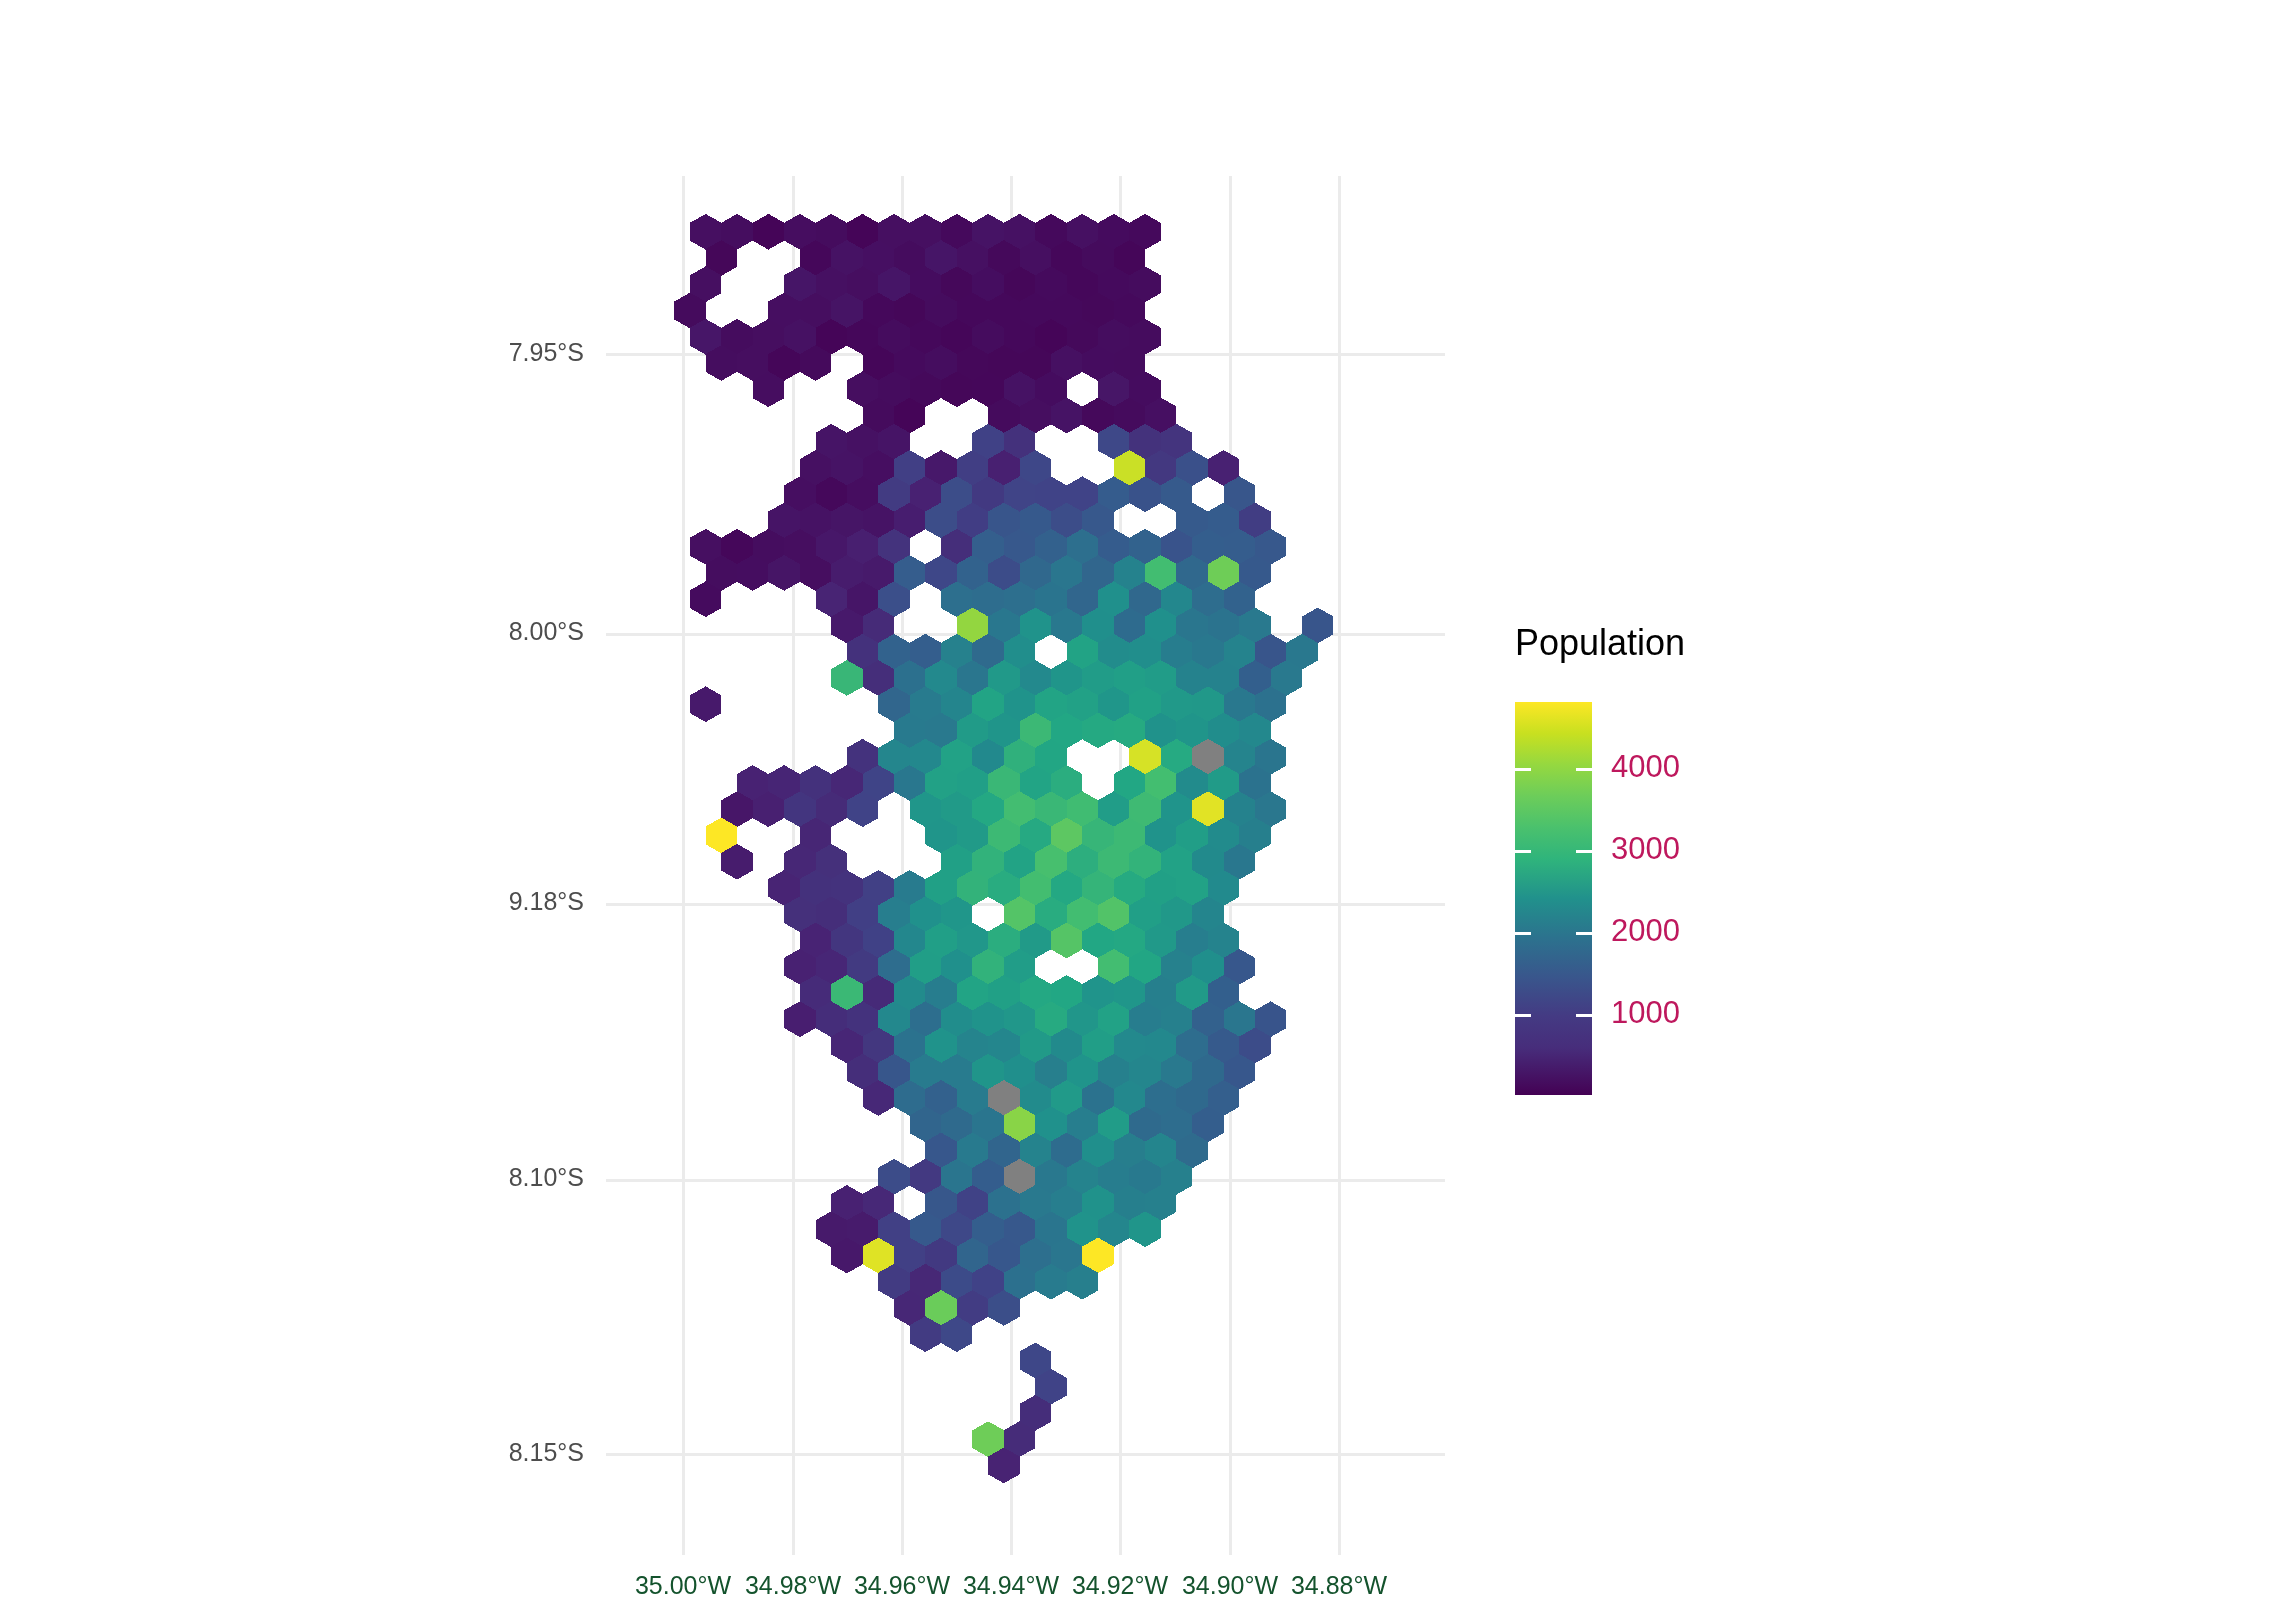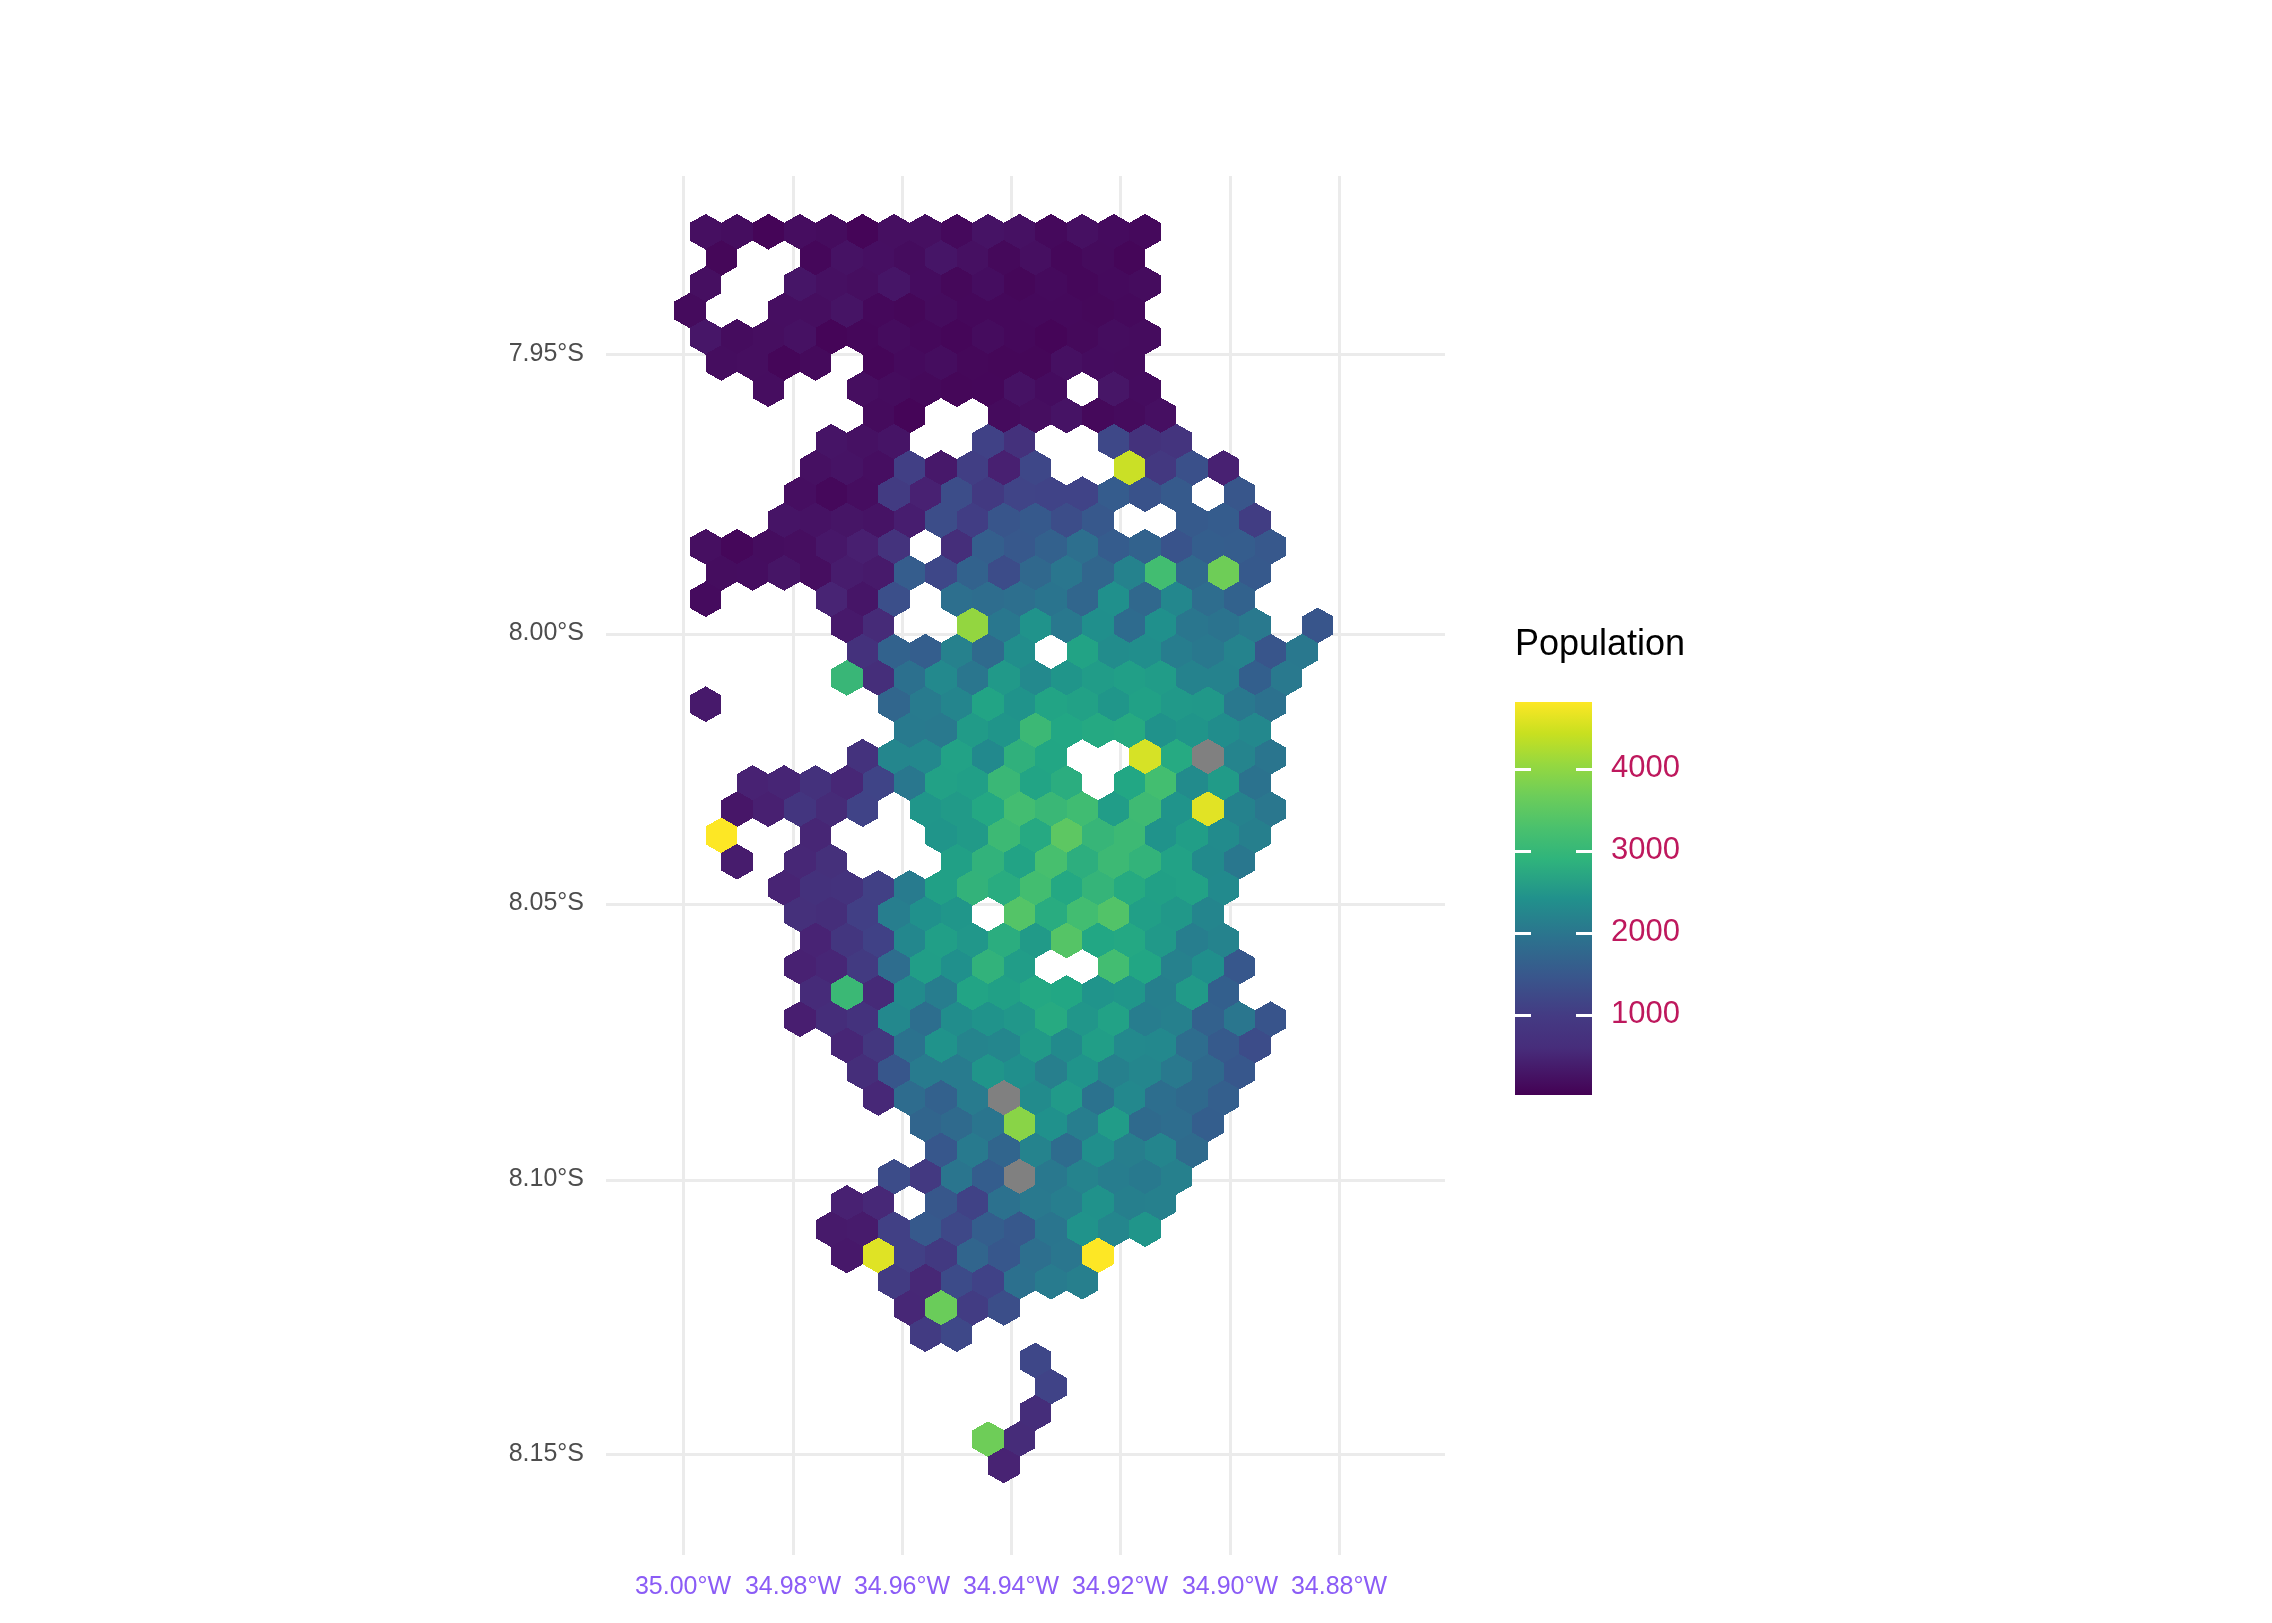--- a/index.html
+++ b/index.html
@@ -28,21 +28,21 @@
   #hexlayer{position:absolute;left:0;top:0;width:839px;height:1379px;}
 
   
   .ytick{
     position:absolute;right:0;width:173px;text-align:right;
     font-size:25px;color:#4d4d4d;white-space:nowrap;
   }
   #ylabels{position:absolute;left:411px;top:0;width:173px;height:1210px;}
   .xtick{
     position:absolute;top:0;width:162px;text-align:center;
-    font-size:25px;color:#8b5cf6;white-space:nowrap;
+    font-size:25px;color:#14532d;white-space:nowrap;
   }
   #xlabels{position:absolute;left:0;top:1571px;width:2273px;height:43px;}
 
   
   #legend{position:absolute;left:1515px;top:622px;width:379px;height:514px;}
   #legend-title{
     position:absolute;left:0px;top:0px;
     font-size:36px;font-weight:400;color:#000;white-space:nowrap;
   }
   #legend-bar{
@@ -618,21 +618,21 @@
         <polygon points="793,2252.5 822,2269 822,2302 793,2318.5 764,2302 764,2269" fill="rgb(69,45,122)"></polygon>
         <polygon points="706,2301 735,2317.5 735,2350.5 706,2367 677,2350.5 677,2317.5" fill="rgb(110,205,88)"></polygon>
         <polygon points="764,2301 793,2317.5 793,2350.5 764,2367 735,2350.5 735,2317.5" fill="rgb(70,44,121)"></polygon>
         <polygon points="735,2349.5 764,2366 764,2399 735,2415.5 706,2399 706,2366" fill="rgb(72,35,115)"></polygon>
       </svg>
   </div>
 
   <div id="ylabels">
       <div class="ytick" style="top: 338px;">7.95°S</div>
       <div class="ytick" style="top: 617px;">8.00°S</div>
-      <div class="ytick" style="top: 887px;">8.05°S</div>
+      <div class="ytick" style="top: 887px;">9.18°S</div>
       <div class="ytick" style="top: 1163px;">8.10°S</div>
       <div class="ytick" style="top: 1438px;">8.15°S</div>
     </div>
   <div id="xlabels">
       <div class="xtick" style="left: 602px;">35.00°W</div>
       <div class="xtick" style="left: 712px;">34.98°W</div>
       <div class="xtick" style="left: 821px;">34.96°W</div>
       <div class="xtick" style="left: 930px;">34.94°W</div>
       <div class="xtick" style="left: 1039px;">34.92°W</div>
       <div class="xtick" style="left: 1149px;">34.90°W</div>

